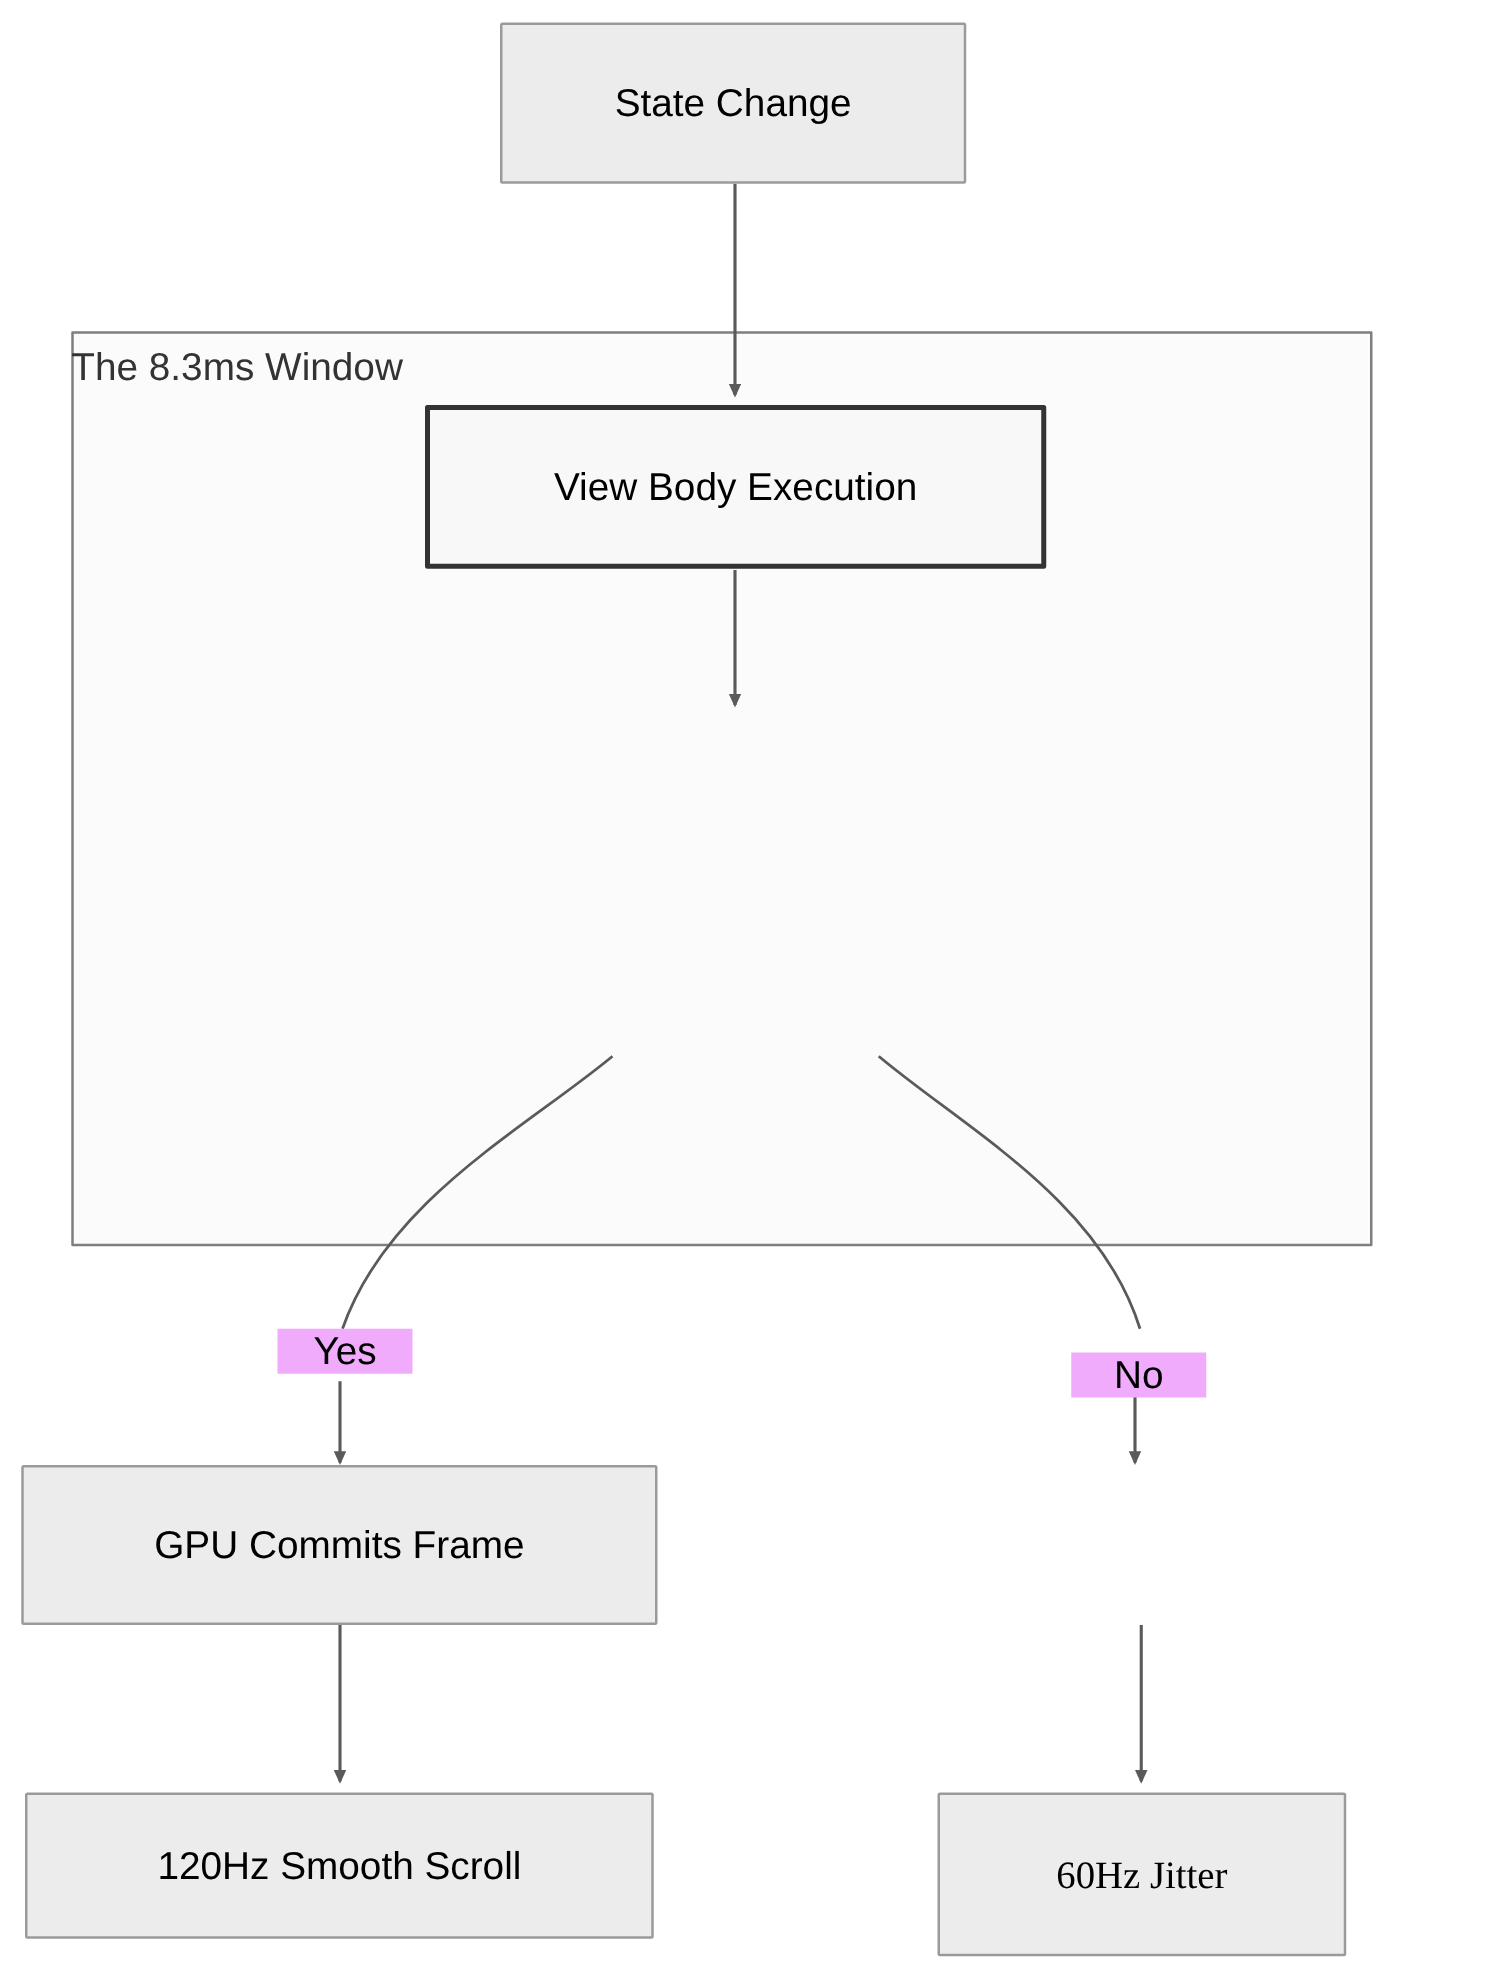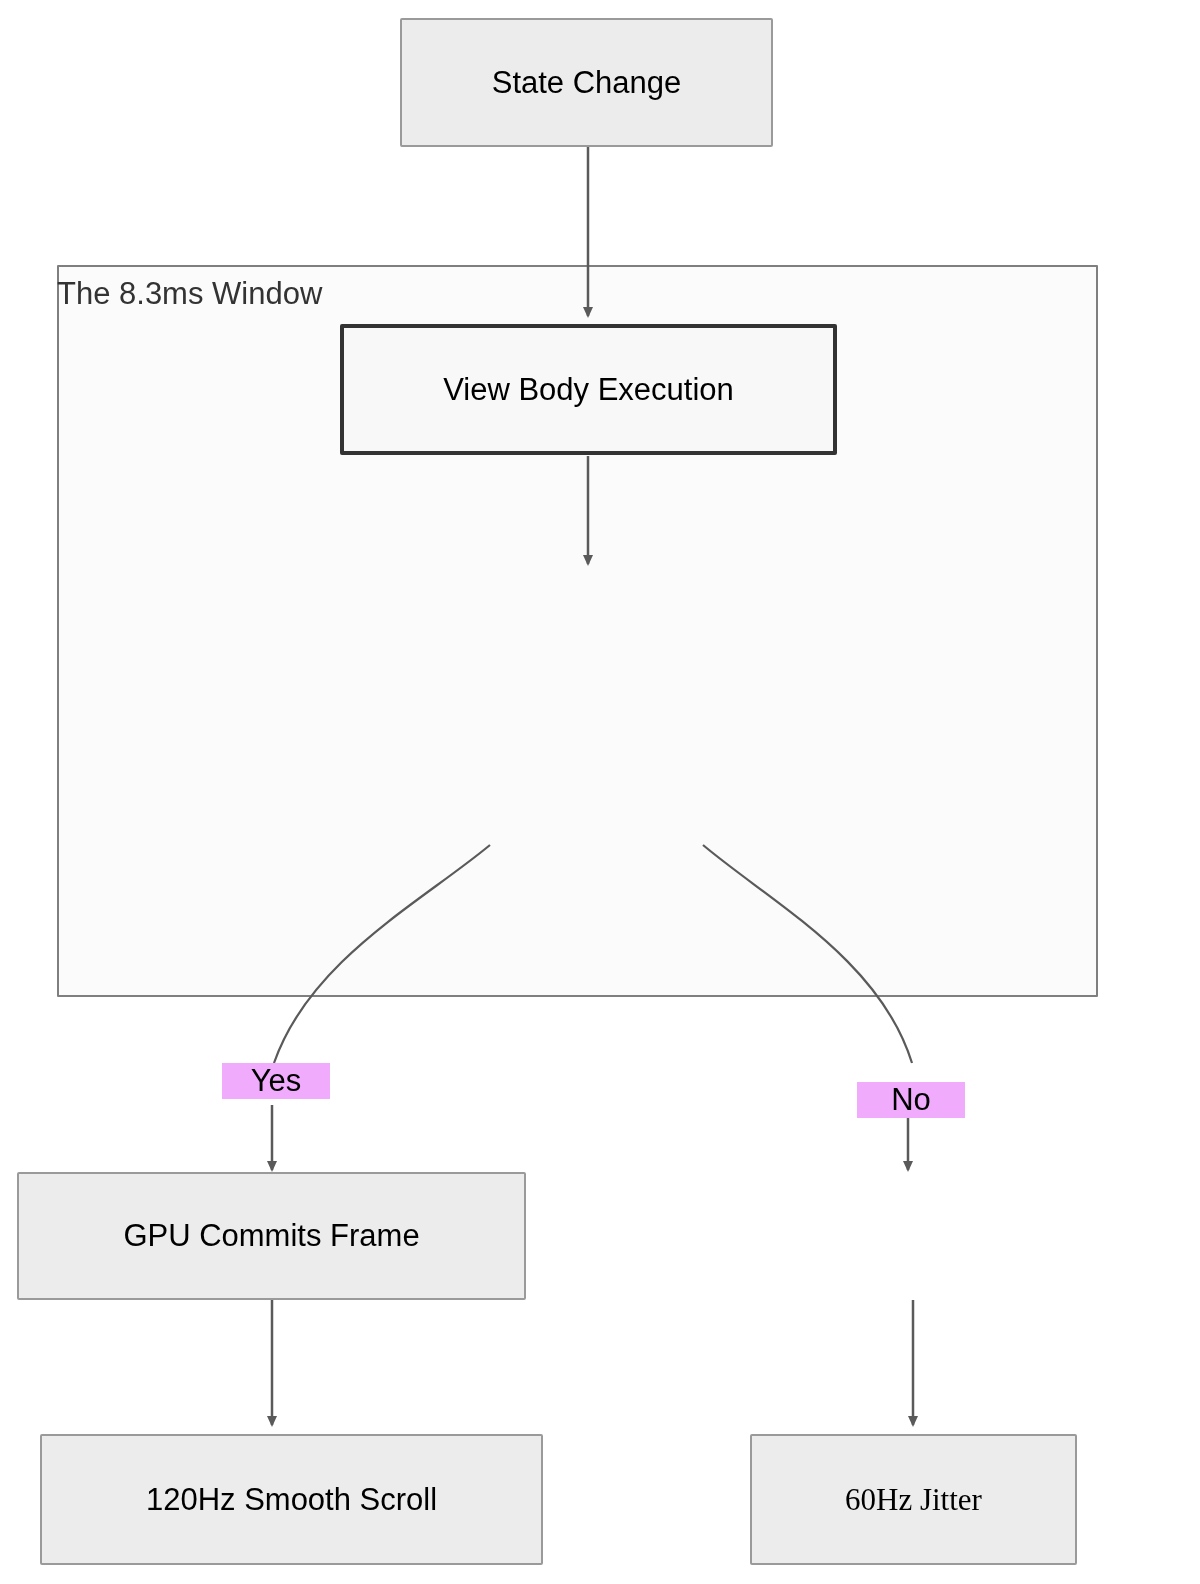--- a/index.html
+++ b/index.html
@@ -134,17 +134,17 @@
 
   <div class="node node-rect-dark" style="left:340px; top:324px; width:497px; height:131px;">View Body Execution</div>
 
 
   <div class="edge-label" style="left:222px; top:1063px; width:100px;">Yes</div>
   <div class="edge-label" style="left:857px; top:1063px; width:100px;margin-top:19px;">No</div>
 
   <div class="node node-rect" style="left:17px; top:1172px; width:509px; height:128px;">GPU Commits Frame</div>
 
 
-  <div class="node node-rect" style="left:20px; top:1434px; width:503px; height:131px;margin-left:20px;">120Hz Smooth Scroll</div>
+  <div class="node node-rect" style="left:20px; top:1434px; width:503px; height:117px;">120Hz Smooth Scroll</div>
 
   <div class="node node-rect" style="left:750px; top:1434px; width:327px; height:131px;font-family:Liberation Serif, serif;">60Hz Jitter</div>
 
 </div>
 
 </body></html>

